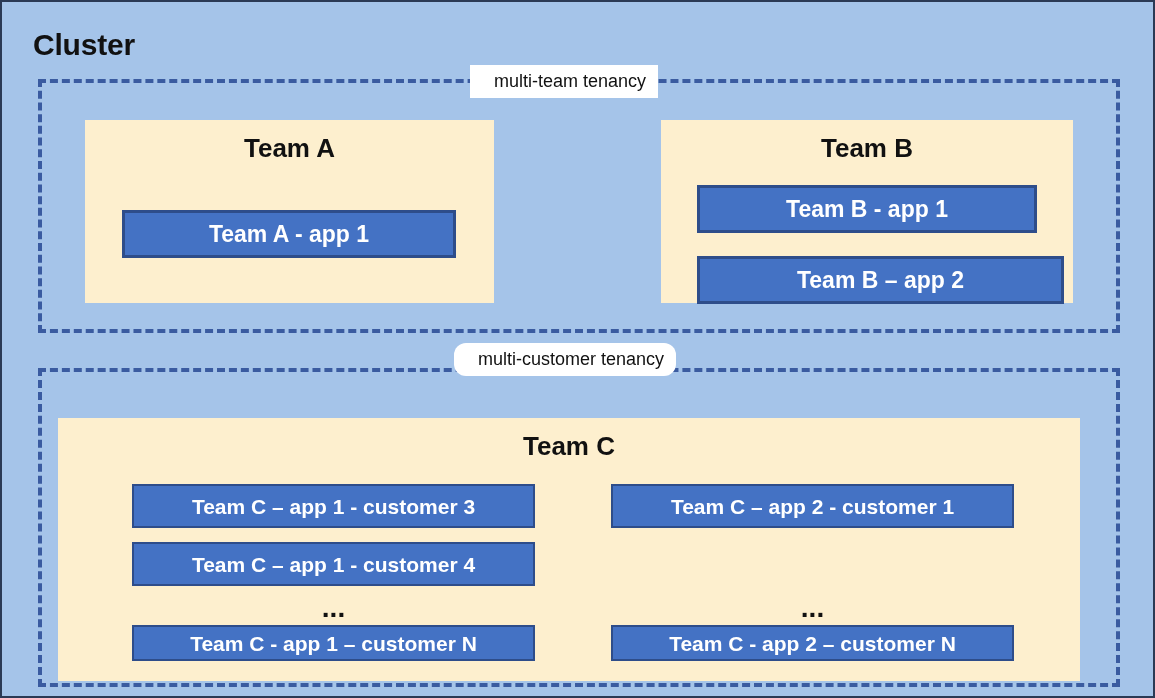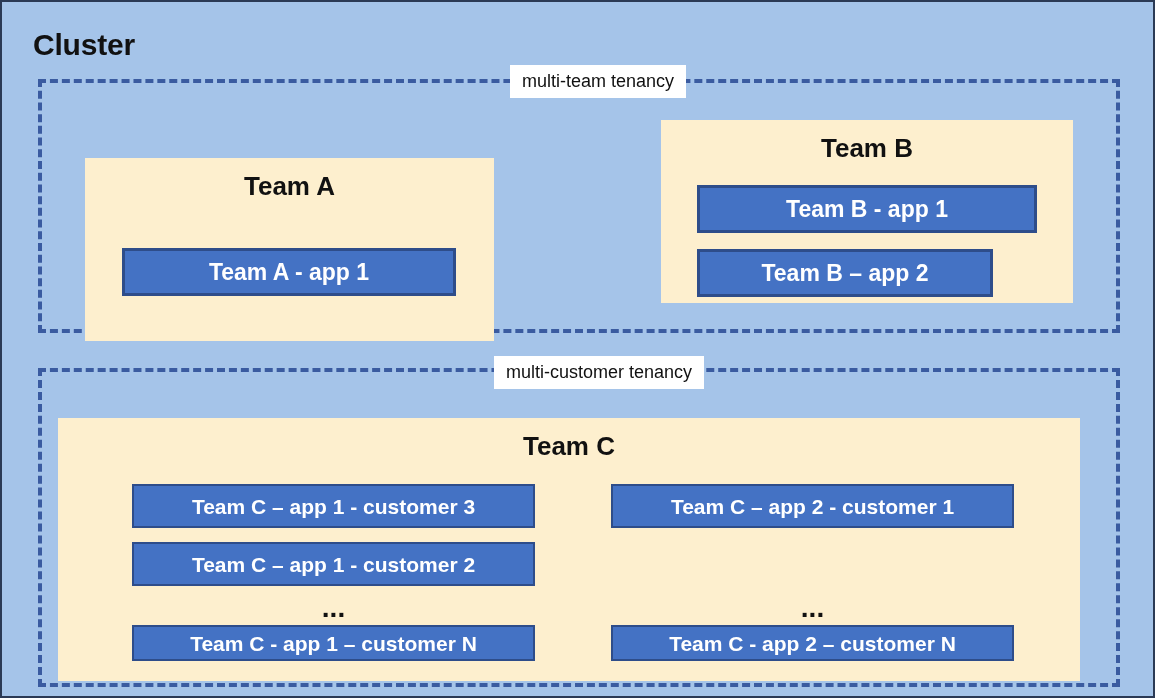--- a/index.html
+++ b/index.html
@@ -52,46 +52,45 @@
     width: 1082px;
     height: 319px;
   }
 
   .tenancy-label {
     position: absolute;
     background: #ffffff;
     color: #111111;
     font-size: 18px;
     line-height: 1;
-    padding: 7px 12px 8px 12px;
+    padding: 7px 12px 8px 24px;
     white-space: nowrap;
     z-index: 5;
-    margin-left: 40px;
   }
   #label-multi-team {
     left: 468px;
     top: 63px;
   }
   #label-multi-customer {
     left: 452px;
-    top: 354px;
+    top: 341px;
+    border-radius: 12px;
   }
 
   
   .team-box {
     position: absolute;
     box-sizing: border-box;
     background: #fdefce;
   }
   #team-a-box {
     left: 83px;
     top: 118px;
     width: 409px;
     height: 183px;
-    margin-top: 38px;
   }
   #team-b-box {
     left: 659px;
     top: 118px;
     width: 412px;
     height: 183px;
   }
   #team-c-box {
     left: 56px;
     top: 416px;
@@ -140,22 +139,22 @@
 
   
   #team-b-app-1 {
     left: 36px;
     top: 65px;
     width: 340px;
     height: 48px;
   }
   #team-b-app-2 {
     left: 36px;
-    top: 129px;
-    width: 296px;
+    top: 136px;
+    width: 367px;
     height: 48px;
   }
 
   
   .tc-col-left  { left: 74px;  width: 403px; }
   .tc-col-right { left: 553px; width: 403px; }
   .tc-row-1 { top: 66px;  height: 44px; }
   .tc-row-2 { top: 124px; height: 44px; }
   .tc-row-n { top: 207px; height: 36px; }
 
@@ -193,21 +192,21 @@
     <div class="app-box" id="team-b-app-2">Team B – app 2</div>
   </div>
 
   <div class="tenancy" id="tenancy-multi-customer"></div>
   <div class="tenancy-label" id="label-multi-customer">multi-customer tenancy</div>
 
   <div class="team-box" id="team-c-box">
     <div class="team-title">Team C</div>
 
     <div class="app-box small tc-col-left tc-row-1">Team C – app 1 - customer 3</div>
-    <div class="app-box small tc-col-left tc-row-2">Team C – app 1 - customer 2</div>
+    <div class="app-box small tc-col-left tc-row-2">Team C – app 1 - customer 4</div>
     <div class="ellipsis" id="ellipsis-left">...</div>
     <div class="app-box small tc-col-left tc-row-n">Team C - app 1 – customer N</div>
 
     <div class="app-box small tc-col-right tc-row-1">Team C – app 2 - customer 1</div>
     <div class="ellipsis" id="ellipsis-right">...</div>
     <div class="app-box small tc-col-right tc-row-n">Team C - app 2 – customer N</div>
   </div>
 
 </div>
 

